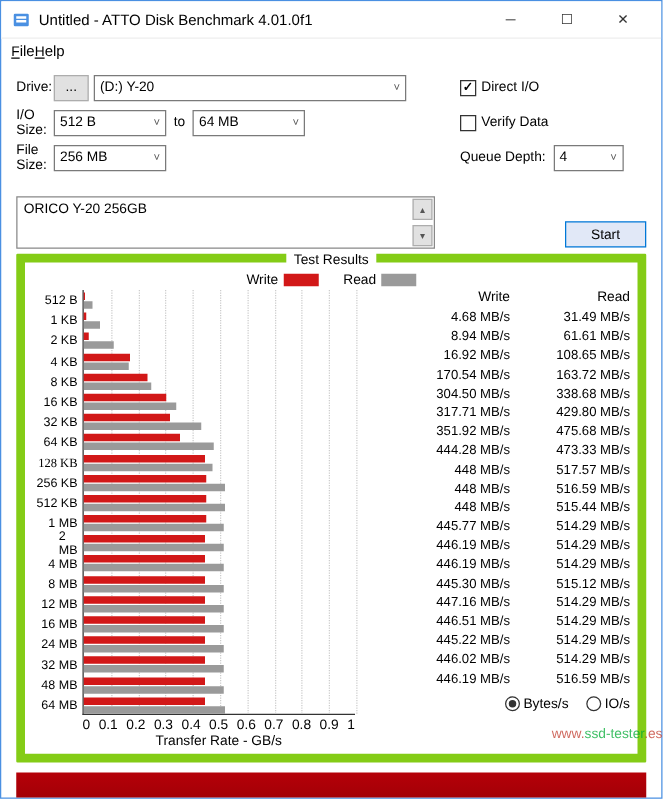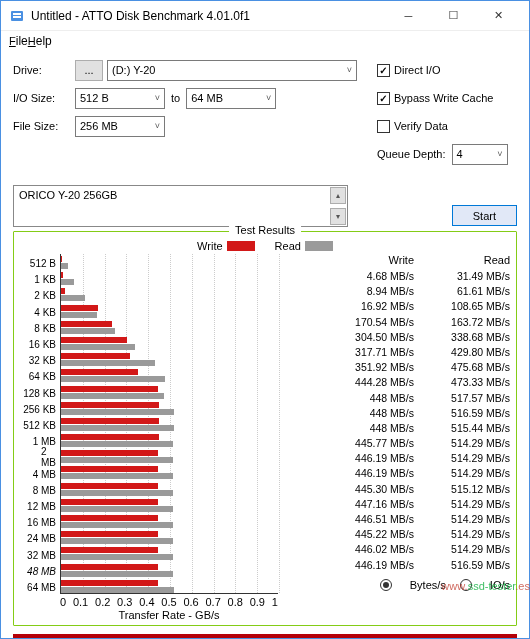--- a/index.html
+++ b/index.html
@@ -10,31 +10,31 @@
 .winbtns{display:flex}
 .winbtn{width:45px;height:30px;display:flex;align-items:center;justify-content:center;color:#333}
 .menubar{height:20px;display:flex;align-items:center;padding:0 8px;gap:0}
 .menubar span{font-size:12px}
 .menubar span u{text-decoration:underline}
 .content{padding:8px 12px}
 .toprow{display:flex;gap:20px;margin-bottom:14px}
 .leftcol{flex:0 0 335px}
 .rightcol{flex:1}
 .frow{display:flex;align-items:center;margin-bottom:6px;height:22px}
-.flabel{width:62px}
+.flabel{width:30px}
 .btn3d{border:1px solid #adadad;background:#e1e1e1;padding:2px 8px;height:21px;display:inline-flex;align-items:center;justify-content:center}
 .combo{border:1px solid #7a7a7a;background:#fff;height:21px;display:inline-flex;align-items:center;padding:0 4px;position:relative}
 .combo::after{content:"˅";position:absolute;right:4px;font-size:9px;color:#555}
 .cb{width:13px;height:13px;border:1px solid #333;display:inline-flex;align-items:center;justify-content:center;margin-right:4px;font-size:10px;font-weight:bold}
 .cb.checked::before{content:"✓"}
 .descbox{border:1px solid #888;width:335px;height:42px;padding:3px 5px;background:#fff;position:relative}
 .descbox .scrollbits{position:absolute;right:1px;top:1px;bottom:1px;width:16px;display:flex;flex-direction:column;justify-content:space-between}
 .scrollbits div{background:#e1e1e1;border:1px solid #adadad;width:16px;height:17px;display:flex;align-items:center;justify-content:center;font-size:8px;color:#555}
 .startbtn{border:1px solid #0078d7;background:#e1e8f7;padding:2px 20px;height:21px;display:inline-flex;align-items:center;justify-content:center}
-.results{border:1px solid #84cc16;border-radius:1px;padding:8px 6px 4px;position:relative;margin-top:4px}
+.results{border:7px solid #84cc16;border-radius:1px;padding:8px 6px 4px;position:relative;margin-top:4px}
 .results-title{position:absolute;top:-8px;left:50%;transform:translateX(-50%);background:#fff;padding:0 6px}
 .legend{display:flex;justify-content:center;gap:20px;margin-bottom:2px}
 .lg{display:flex;align-items:center;gap:4px}
 .swW{width:28px;height:10px;background:#d21818}
 .swR{width:28px;height:10px;background:#9a9a9a}
 .resbody{display:flex}
 .chartarea{flex:0 0 258px}
 .chart{height:340px;position:relative;border-left:1px solid #333;border-bottom:1px solid #333;margin-left:40px}
 .ylabels{position:absolute;left:0;top:0;width:38px;height:340px}
 .ylab{position:absolute;right:2px;font-size:10px;transform:translateY(-50%)}
@@ -43,21 +43,21 @@
 .bw{background:#d21818;top:1px}
 .br{background:#9a9a9a;top:8px}
 .xaxis{margin-left:40px;display:flex;justify-content:space-between;font-size:10px;margin-top:2px}
 .xlabel{text-align:center;margin-left:40px;margin-top:1px}
 .numarea{flex:1;padding-left:18px}
 .numhdr{display:flex;justify-content:flex-end;gap:20px;margin-bottom:3px}
 .numhdr span{width:76px;text-align:right}
 .numrow{display:flex;justify-content:flex-end;gap:20px;height:15.2px;line-height:15.2px;align-items:center}
 .numrow span{width:76px;text-align:right;font-size:10.5px}
 .radios{display:flex;justify-content:flex-end;gap:14px;margin-top:6px}
-.radio{display:flex;align-items:center;gap:18px}
+.radio{display:flex;align-items:center;gap:3px}
 .rcirc{width:12px;height:12px;border:1px solid #333;border-radius:50%;display:flex;align-items:center;justify-content:center}
 .rcirc.on::before{content:"";width:6px;height:6px;background:#333;border-radius:50%}
 .footer{height:42px;background:linear-gradient(#b50008,#900005);display:flex;align-items:center;padding:0;position:relative;margin-top:8px}
 .wm{position:absolute;right:0;bottom:46px;font-family:monospace;font-size:12px;opacity:.75;color:#0a3}
 .wm span.w{color:#c0392b}
 .grid-line{position:absolute;top:0;bottom:0;border-left:1px dotted #ccc}
 </style>
 </head>
 <body>
 
@@ -108,24 +108,20 @@
             <span>256 MB</span>
           </span>
    </div>
   </div>
   <div class="rightcol">
    <div class="frow">
           <span class="cb checked"></span>
           <span>Direct I/O</span>
         </div>
    <div class="frow">
-          <span class="cb checked"></span>
-          <span>Bypass Write Cache</span>
-        </div>
-   <div class="frow">
           <span class="cb"></span>
           <span>Verify Data</span>
         </div>
    <div class="frow">
           <span style="margin-right:6px">Queue Depth:</span>
           <span class="combo" style="width:56px">
             <span>4</span>
           </span>
         </div>
   </div>
@@ -161,32 +157,32 @@
     <div style="position:relative">
      <div class="ylabels" id="ylabels">
               <div class="ylab" style="top: 9.09524px;">512 B</div>
               <div class="ylab" style="top: 25.2857px;">1 KB</div>
               <div class="ylab" style="top: 41.4762px;">2 KB</div>
               <div class="ylab" style="top: 57.6667px;">4 KB</div>
               <div class="ylab" style="top: 73.8571px;">8 KB</div>
               <div class="ylab" style="top: 90.0476px;">16 KB</div>
               <div class="ylab" style="top: 106.238px;">32 KB</div>
               <div class="ylab" style="top: 122.429px;">64 KB</div>
-              <div class="ylab" style="top: 138.619px;">128 KB</div>
+              <div class="ylab" style="top: 138.619px; font-family: Liberation Serif, serif;">128 KB</div>
               <div class="ylab" style="top: 154.81px;">256 KB</div>
               <div class="ylab" style="top: 171px; text-align: center;">512 KB</div>
               <div class="ylab" style="top: 187.19px;">1 MB</div>
               <div class="ylab" style="top: 203.381px; margin-left: 41px;">2 MB</div>
               <div class="ylab" style="top: 219.571px;">4 MB</div>
               <div class="ylab" style="top: 235.762px;">8 MB</div>
               <div class="ylab" style="top: 251.952px;">12 MB</div>
               <div class="ylab" style="top: 268.143px;">16 MB</div>
               <div class="ylab" style="top: 284.333px;">24 MB</div>
               <div class="ylab" style="top: 300.524px;">32 MB</div>
-              <div class="ylab" style="top: 316.714px; font-style: italic;">48 MB</div>
+              <div class="ylab" style="top: 316.714px;">48 MB</div>
               <div class="ylab" style="top: 332.905px;">64 MB</div>
             </div>
      <div class="chart" id="chart">
               <div class="grid-line" style="left: 21.8px;"></div>
               <div class="grid-line" style="left: 43.6px;"></div>
               <div class="grid-line" style="left: 65.4px;"></div>
               <div class="grid-line" style="left: 87.2px;"></div>
               <div class="grid-line" style="left: 109px;"></div>
               <div class="grid-line" style="left: 130.8px;"></div>
               <div class="grid-line" style="left: 152.6px;"></div>

